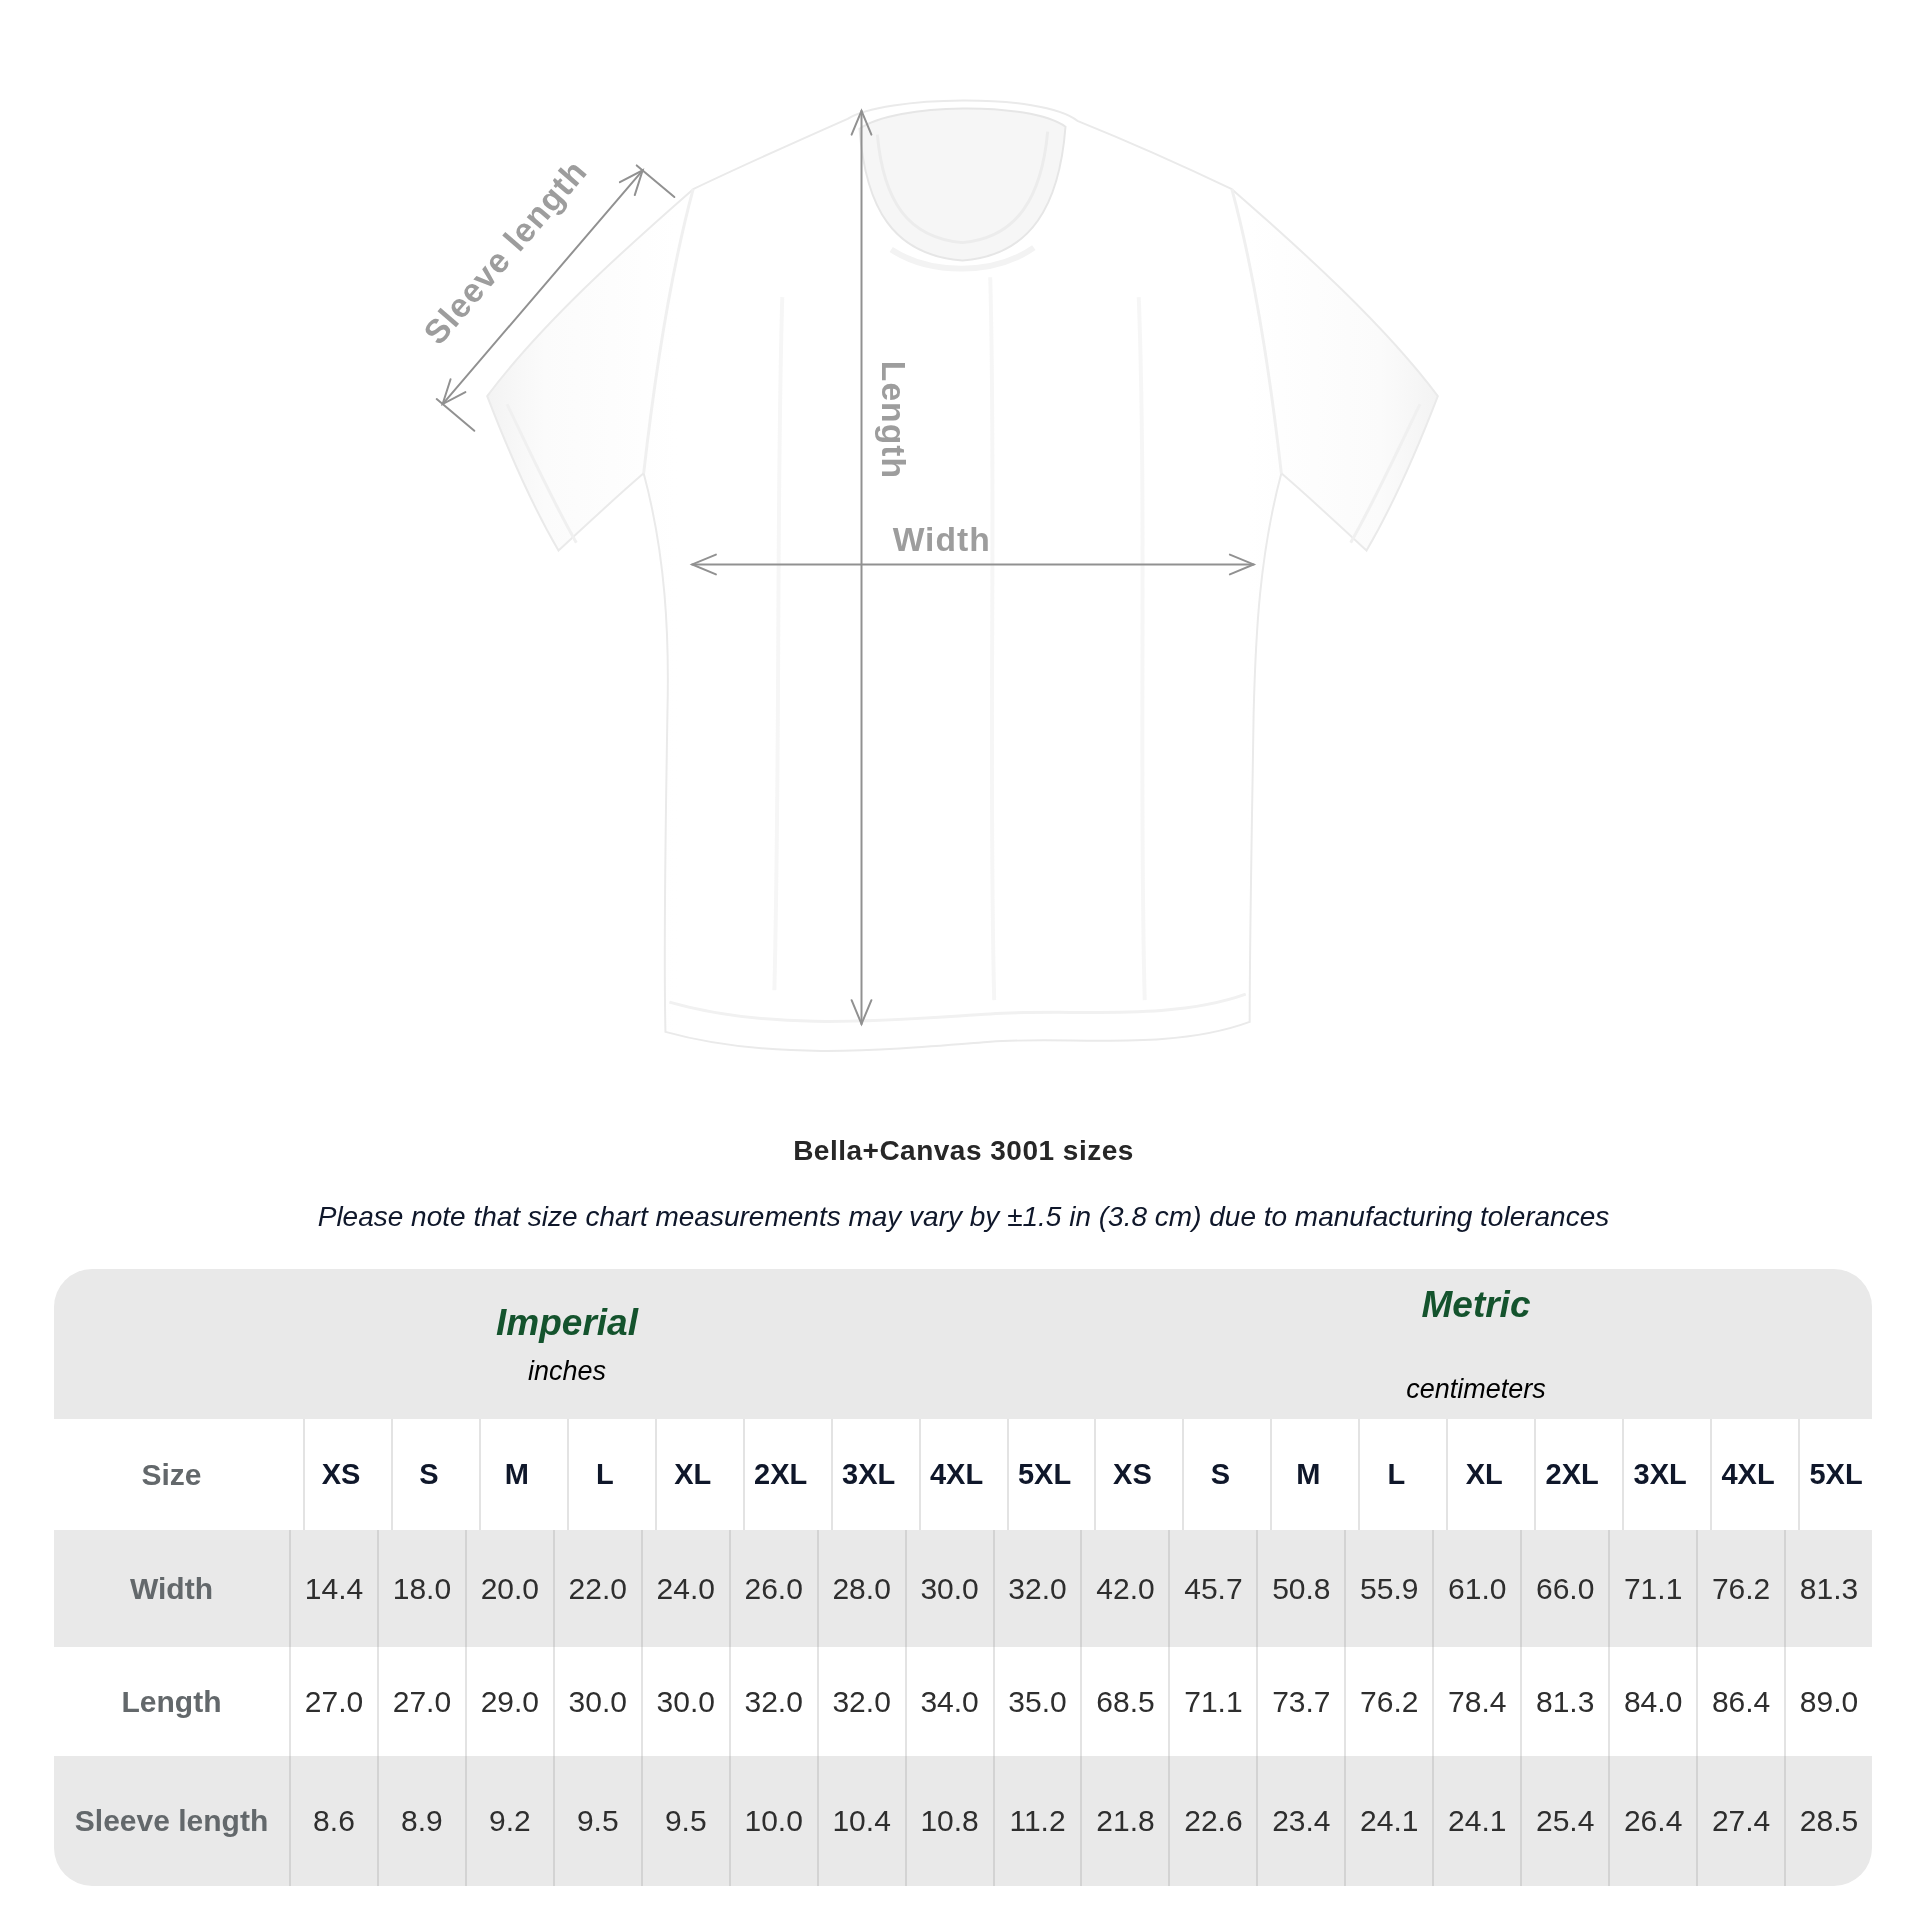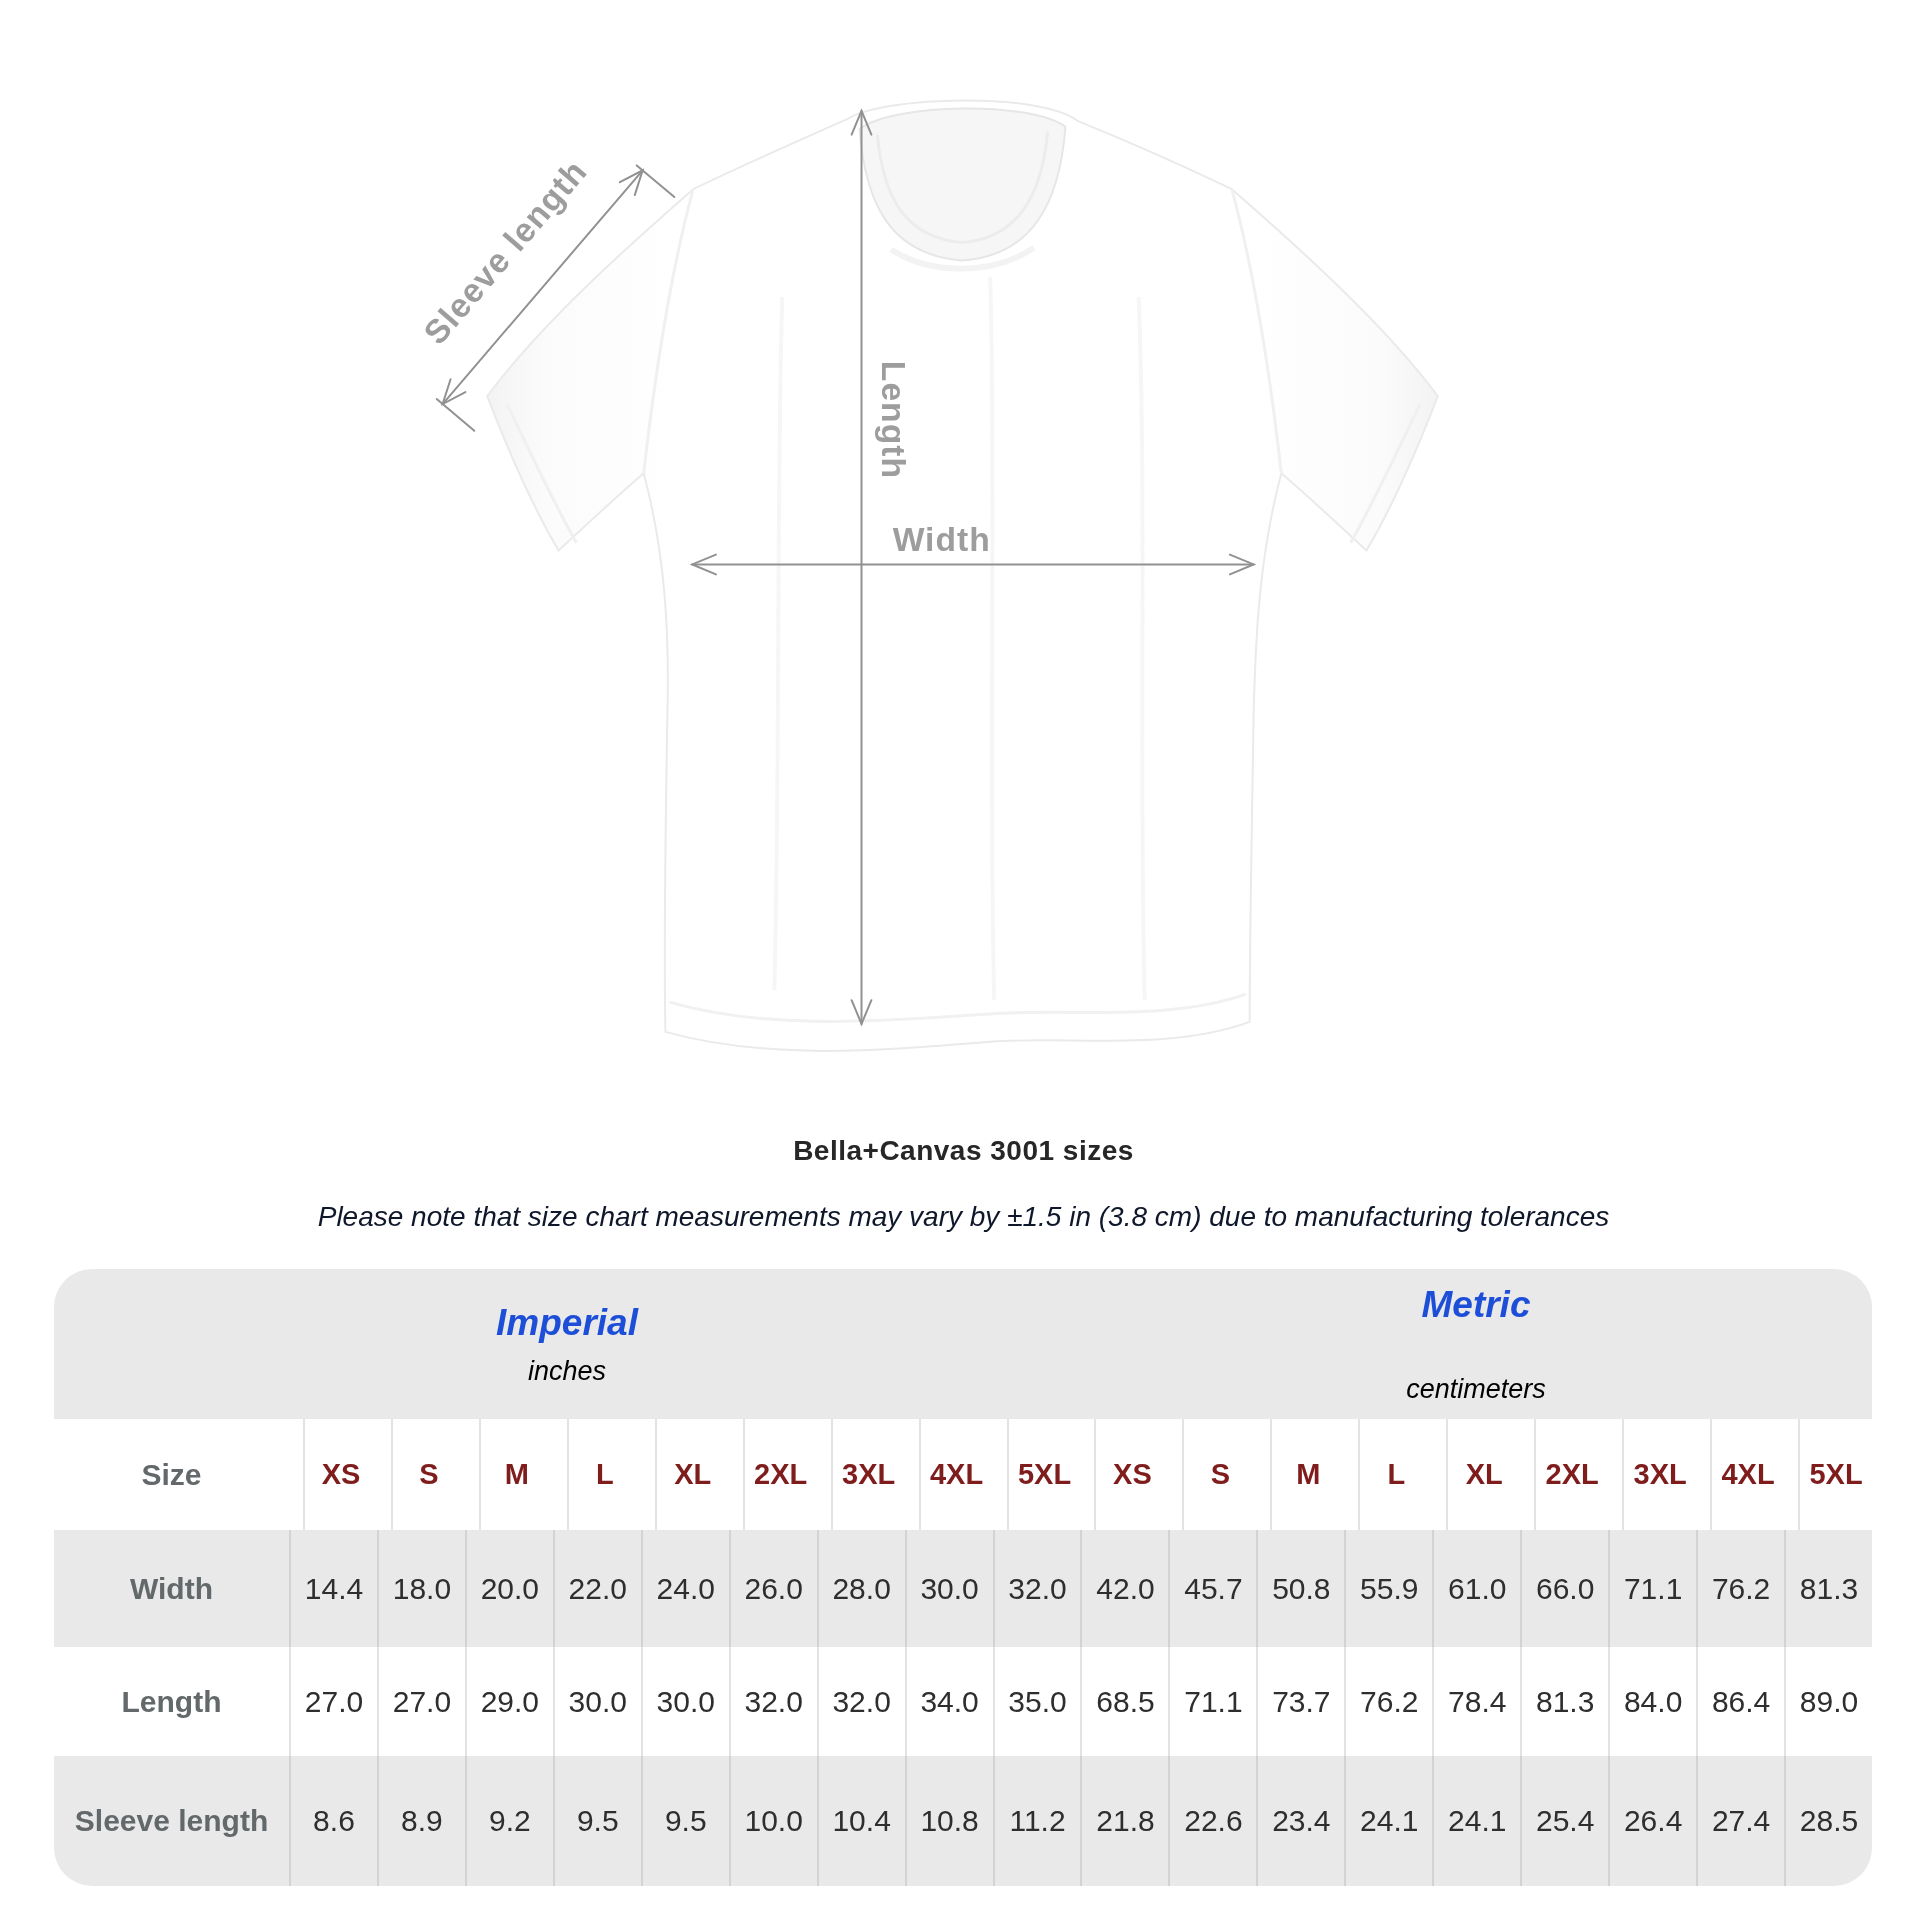--- a/index.html
+++ b/index.html
@@ -24,30 +24,30 @@
   }
   
   .size-table{
     position:absolute;left:54px;top:1269px;width:1818px;
     border-radius:38px;overflow:hidden;
   }
   .unit-row{display:flex;height:150px;background:#e9e9e9;}
   .unit-cell{display:flex;flex-direction:column;align-items:center;justify-content:center;}
   .unit-cell.imperial{width:1026px;}
   .unit-cell.metric{flex:1;gap:36px;}
-  .unit-label{font-size:37px;font-weight:bold;font-style:italic;color:#1d4ed8;}
+  .unit-label{font-size:37px;font-weight:bold;font-style:italic;color:#14532d;}
   .unit-sub{font-size:27px;font-style:italic;color:#000000;margin-top:12px;}
   .grid{display:grid;grid-template-columns:235px repeat(18,1fr);grid-template-rows:111px 117px 109px 130px;}
   .cell{
     display:flex;align-items:center;justify-content:center;
     font-size:30px;color:#2e2e2e;background:#ffffff;
   }
   .cell.dv{border-left:2px solid rgba(150,150,150,0.27);}
   .cell.gray{background:#e9e9e9;}
-  .cell.hdr{font-weight:bold;color:#7f1d1d;font-size:29px;margin-left:14px;}
+  .cell.hdr{font-weight:bold;color:#0f172a;font-size:29px;margin-left:14px;}
   .cell.lbl{font-weight:bold;color:#63686b;font-size:30px;}
 </style>
 </head>
 <body>
 
 <div class="figure">
   <svg width="1927" height="1119" viewBox="0 0 1946 1130">
     <defs>
       <linearGradient id="bodyGrad" x1="0" y1="0" x2="1" y2="0">
         <stop offset="0" stop-color="#f3f3f3"></stop>

